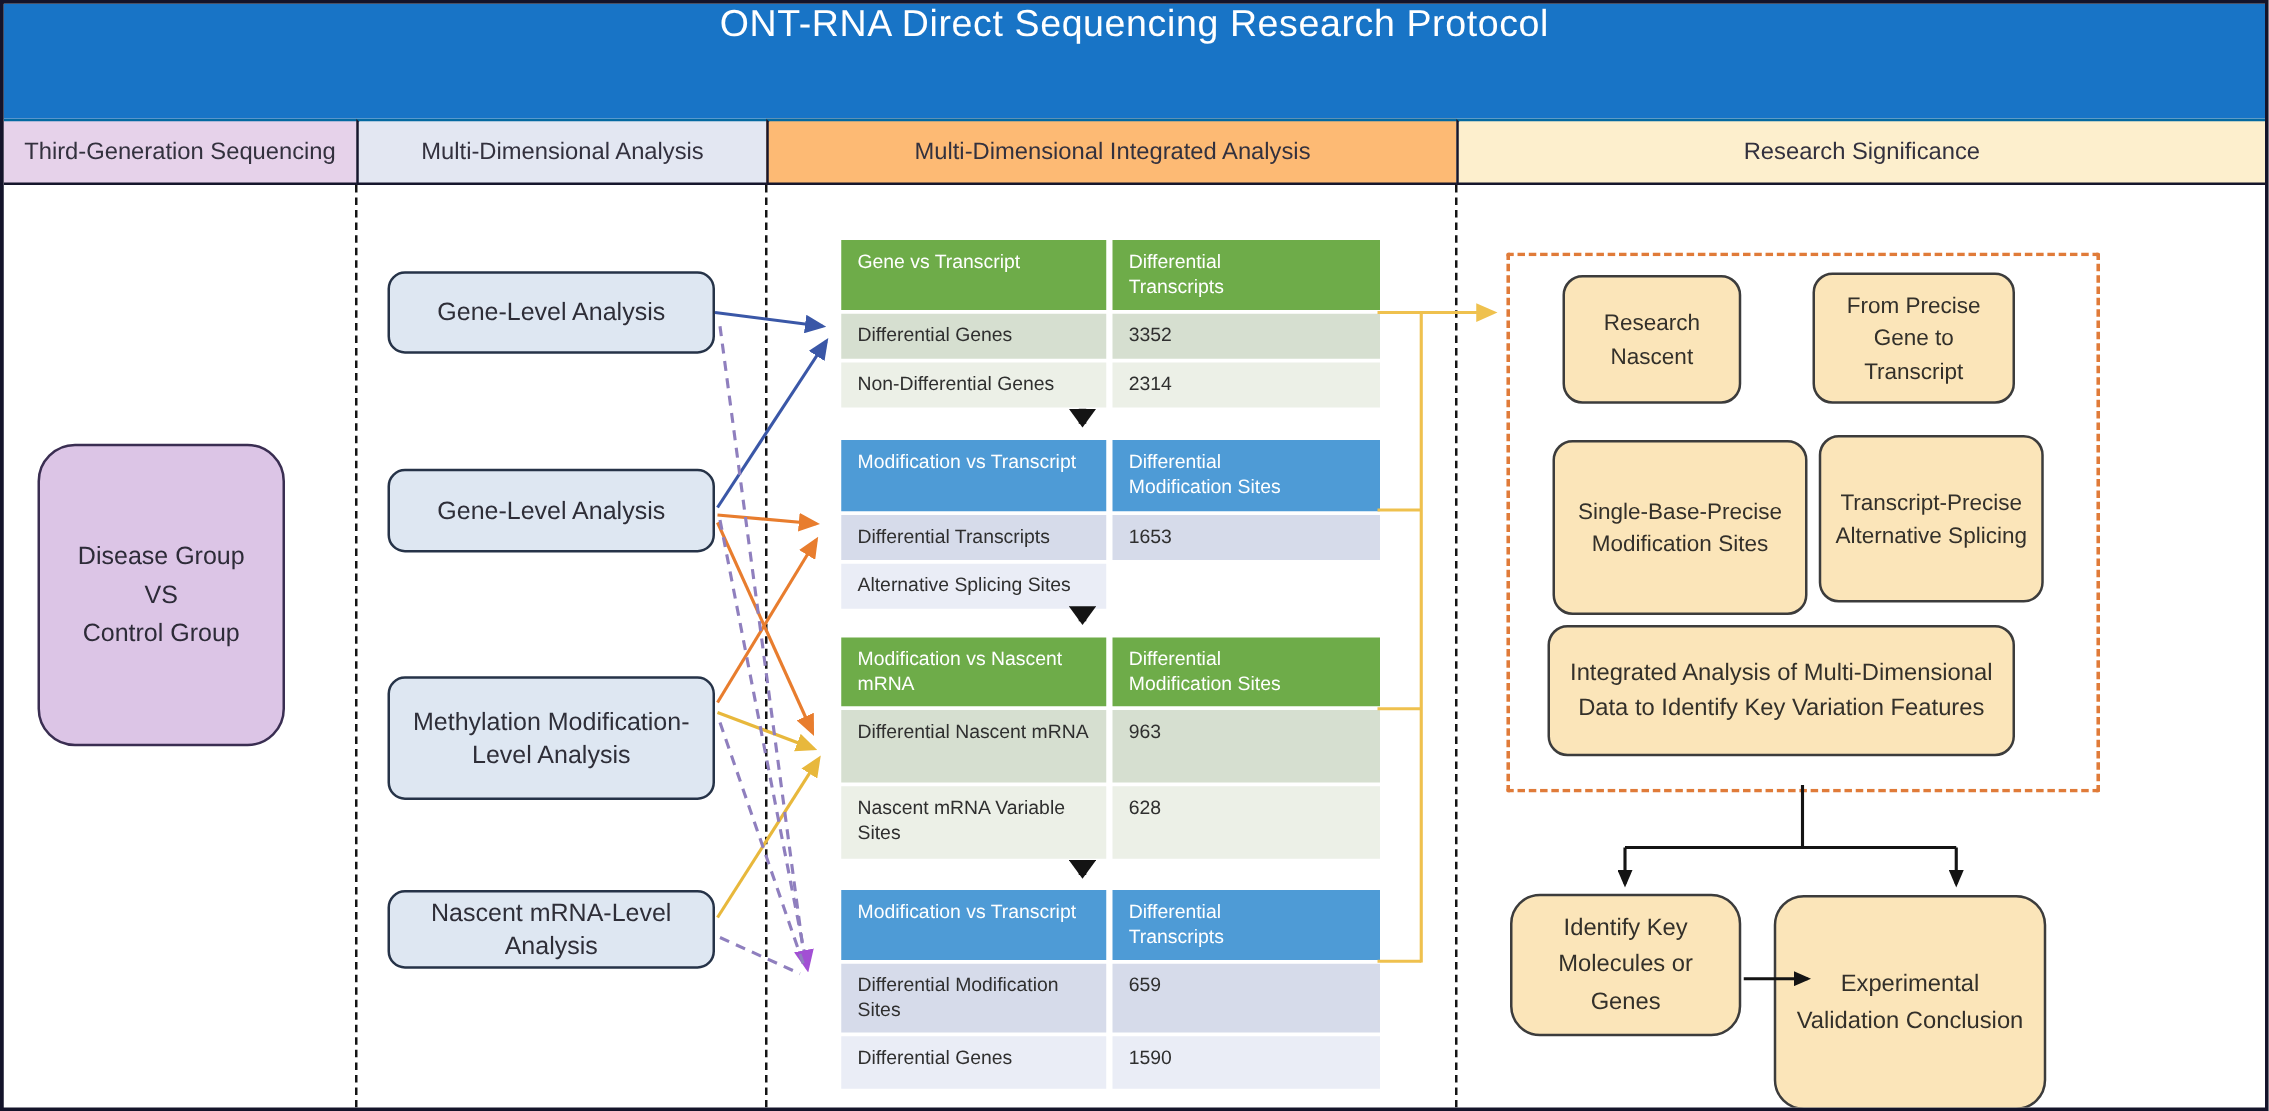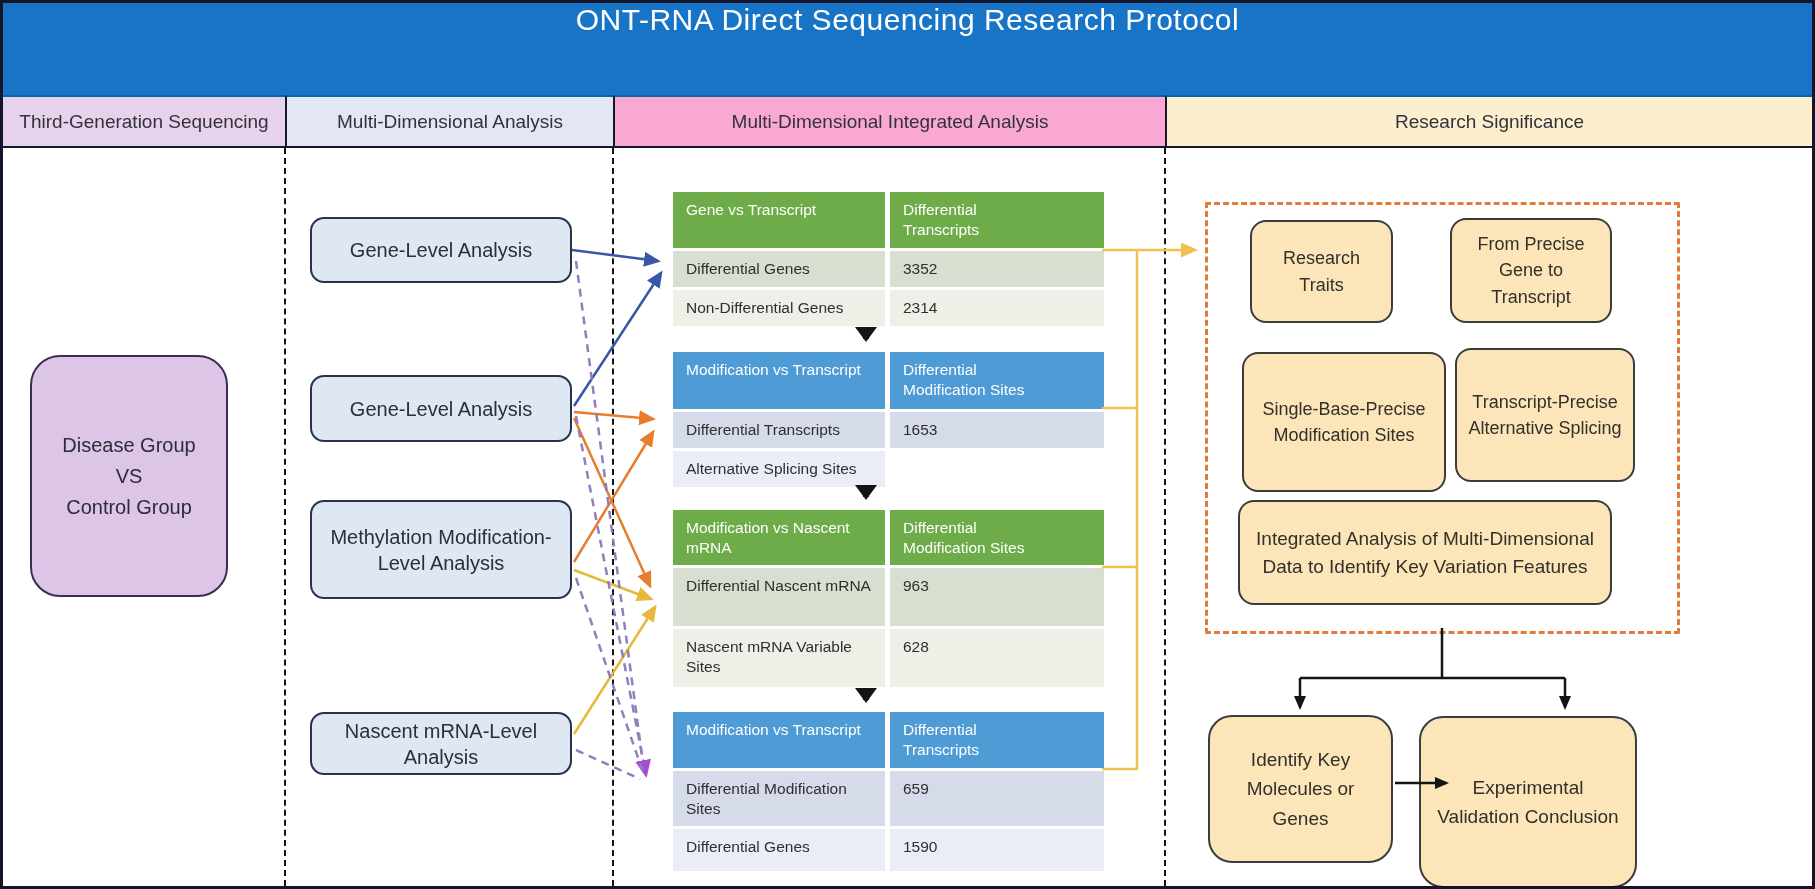--- a/index.html
+++ b/index.html
@@ -15,21 +15,21 @@
   }
   .titlebar span{color:#ffffff;font-size:30px;letter-spacing:.5px;}
   .chead{
     position:absolute;top:92px;height:53px;box-sizing:border-box;
     border-top:2px solid #0369a1;border-bottom:2px solid #16162c;
     display:flex;align-items:center;justify-content:center;text-align:center;
     font-size:19px;color:#33313e;line-height:1.25;
   }
   .c1{left:0;width:282px;background:#E6D2EA;}
   .c2{left:282px;width:328px;background:#E3E7F2;border-left:2px solid #16162c;}
-  .c3{left:610px;width:552px;background:#f9a8d4;border-left:2px solid #16162c;}
+  .c3{left:610px;width:552px;background:#fdba74;border-left:2px solid #16162c;}
   .c4{left:1162px;width:647px;background:#FDEFCD;border-left:2px solid #16162c;}
   
   .vdash{position:absolute;top:145px;height:738px;width:0;border-left:2px dashed #141414;}
   
   .srcbox{
     position:absolute;left:27px;top:352px;width:194px;height:238px;
     background:#DCC5E6;border:2.5px solid #3A2E52;border-radius:30px;
     display:flex;align-items:center;justify-content:center;text-align:center;
     font-size:20px;color:#2d2b38;
   }
@@ -88,21 +88,21 @@
   <div class="vdash" style="left:1161px"></div>
 
   <div class="srcbox">
     <span>Disease Group
 VS
 Control Group</span>
   </div>
 
   <div class="abox" style="top:214px;height:66px">Gene-Level Analysis</div>
   <div class="abox" style="top:372px;height:67px">Gene-Level Analysis</div>
-  <div class="abox" style="top:497px;height:99px">Methylation Modification-Level Analysis</div>
+  <div class="abox" style="top:538px;height:99px">Methylation Modification-Level Analysis</div>
   <div class="abox" style="top:709px;height:63px">Nascent mRNA-Level Analysis</div>
 
   <div class="tbl green" style="top:189px;grid-template-rows:56px 36px 36px">
     <div class="cell th topic">Gene vs Transcript</div>
     <div class="cell th metric"><span>Differential Transcripts</span></div>
     <div class="cell r0">Differential Genes</div>
     <div class="cell r0">3352</div>
     <div class="cell r1">Non-Differential Genes</div>
     <div class="cell r1">2314</div>
   </div>
@@ -127,27 +127,27 @@
   <div class="tbl blue" style="top:709px;grid-template-rows:56px 55px 42px">
     <div class="cell th topic">Modification vs Transcript</div>
     <div class="cell th metric"><span>Differential Transcripts</span></div>
     <div class="cell r0">Differential Modification Sites</div>
     <div class="cell r0">659</div>
     <div class="cell r1">Differential Genes</div>
     <div class="cell r1">1590</div>
   </div>
 
   <div class="dashrect"></div>
-  <div class="ybox" style="left:1247px;top:217px;width:143px;height:103px">Research Traits</div>
+  <div class="ybox" style="left:1247px;top:217px;width:143px;height:103px">Research Nascent</div>
   <div class="ybox" style="left:1447px;top:215px;width:162px;height:105px">From Precise Gene to Transcript</div>
   <div class="ybox" style="left:1239px;top:349px;width:204px;height:140px">Single-Base-Precise Modification Sites</div>
   <div class="ybox" style="left:1452px;top:345px;width:180px;height:134px">Transcript-Precise Alternative Splicing</div>
   <div class="ybox wide" style="left:1235px;top:497px;width:374px;height:105px">Integrated Analysis of Multi-Dimensional Data to Identify Key Variation Features</div>
 
-  <div class="ybox outcome" style="left:1205px;top:712px;width:185px;height:148px">Identify Key Molecules or Genes</div>
+  <div class="ybox outcome" style="left:1205px;top:712px;width:185px;height:114px">Identify Key Molecules or Genes</div>
   <div class="ybox outcome" style="left:1416px;top:713px;width:218px;height:172px">Experimental Validation Conclusion</div>
 
   <svg id="overlay" viewBox="0 0 1809 883">
     <defs>
       <marker id="mblue" markerUnits="userSpaceOnUse" markerWidth="17" markerHeight="15" refX="14" refY="7.5" orient="auto">
           <path d="M0,0 L17,7.5 L0,15 Z" fill="#3A57A7"></path>
         </marker>
       <marker id="morange" markerUnits="userSpaceOnUse" markerWidth="17" markerHeight="15" refX="14" refY="7.5" orient="auto">
           <path d="M0,0 L17,7.5 L0,15 Z" fill="#E87D2E"></path>
         </marker>

